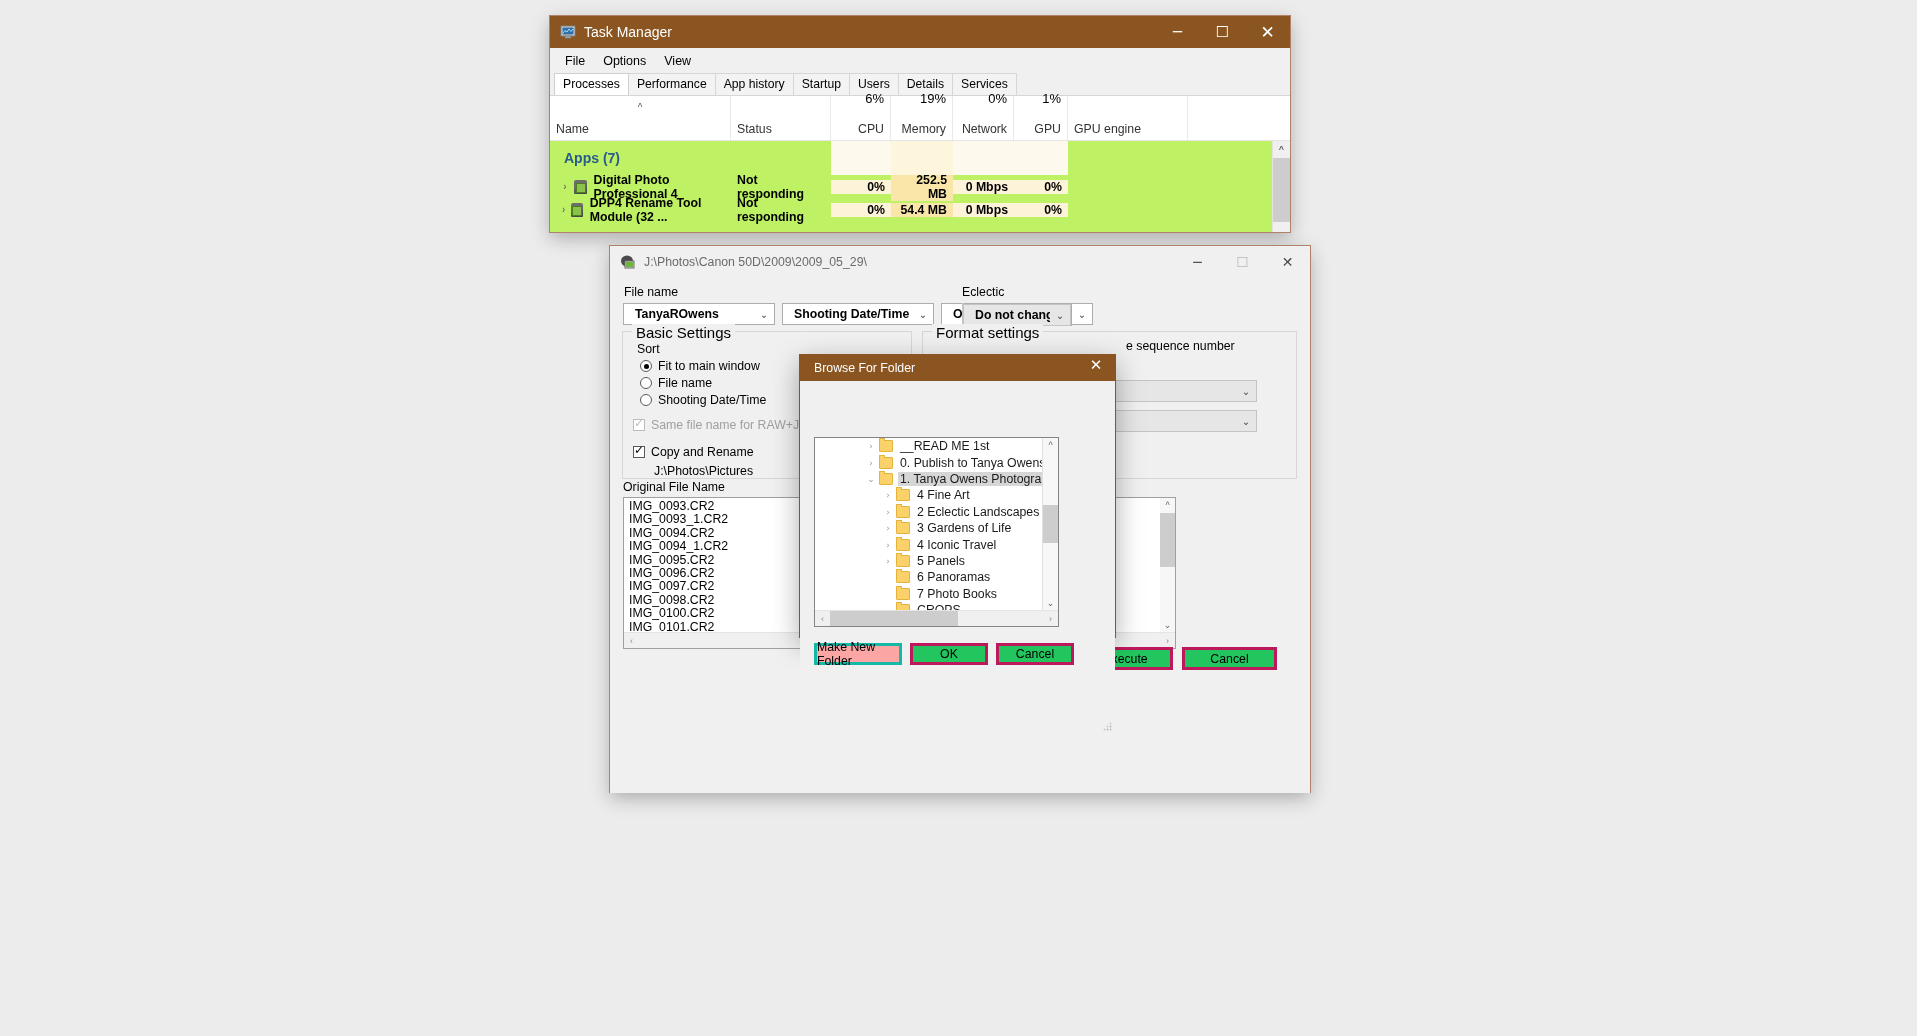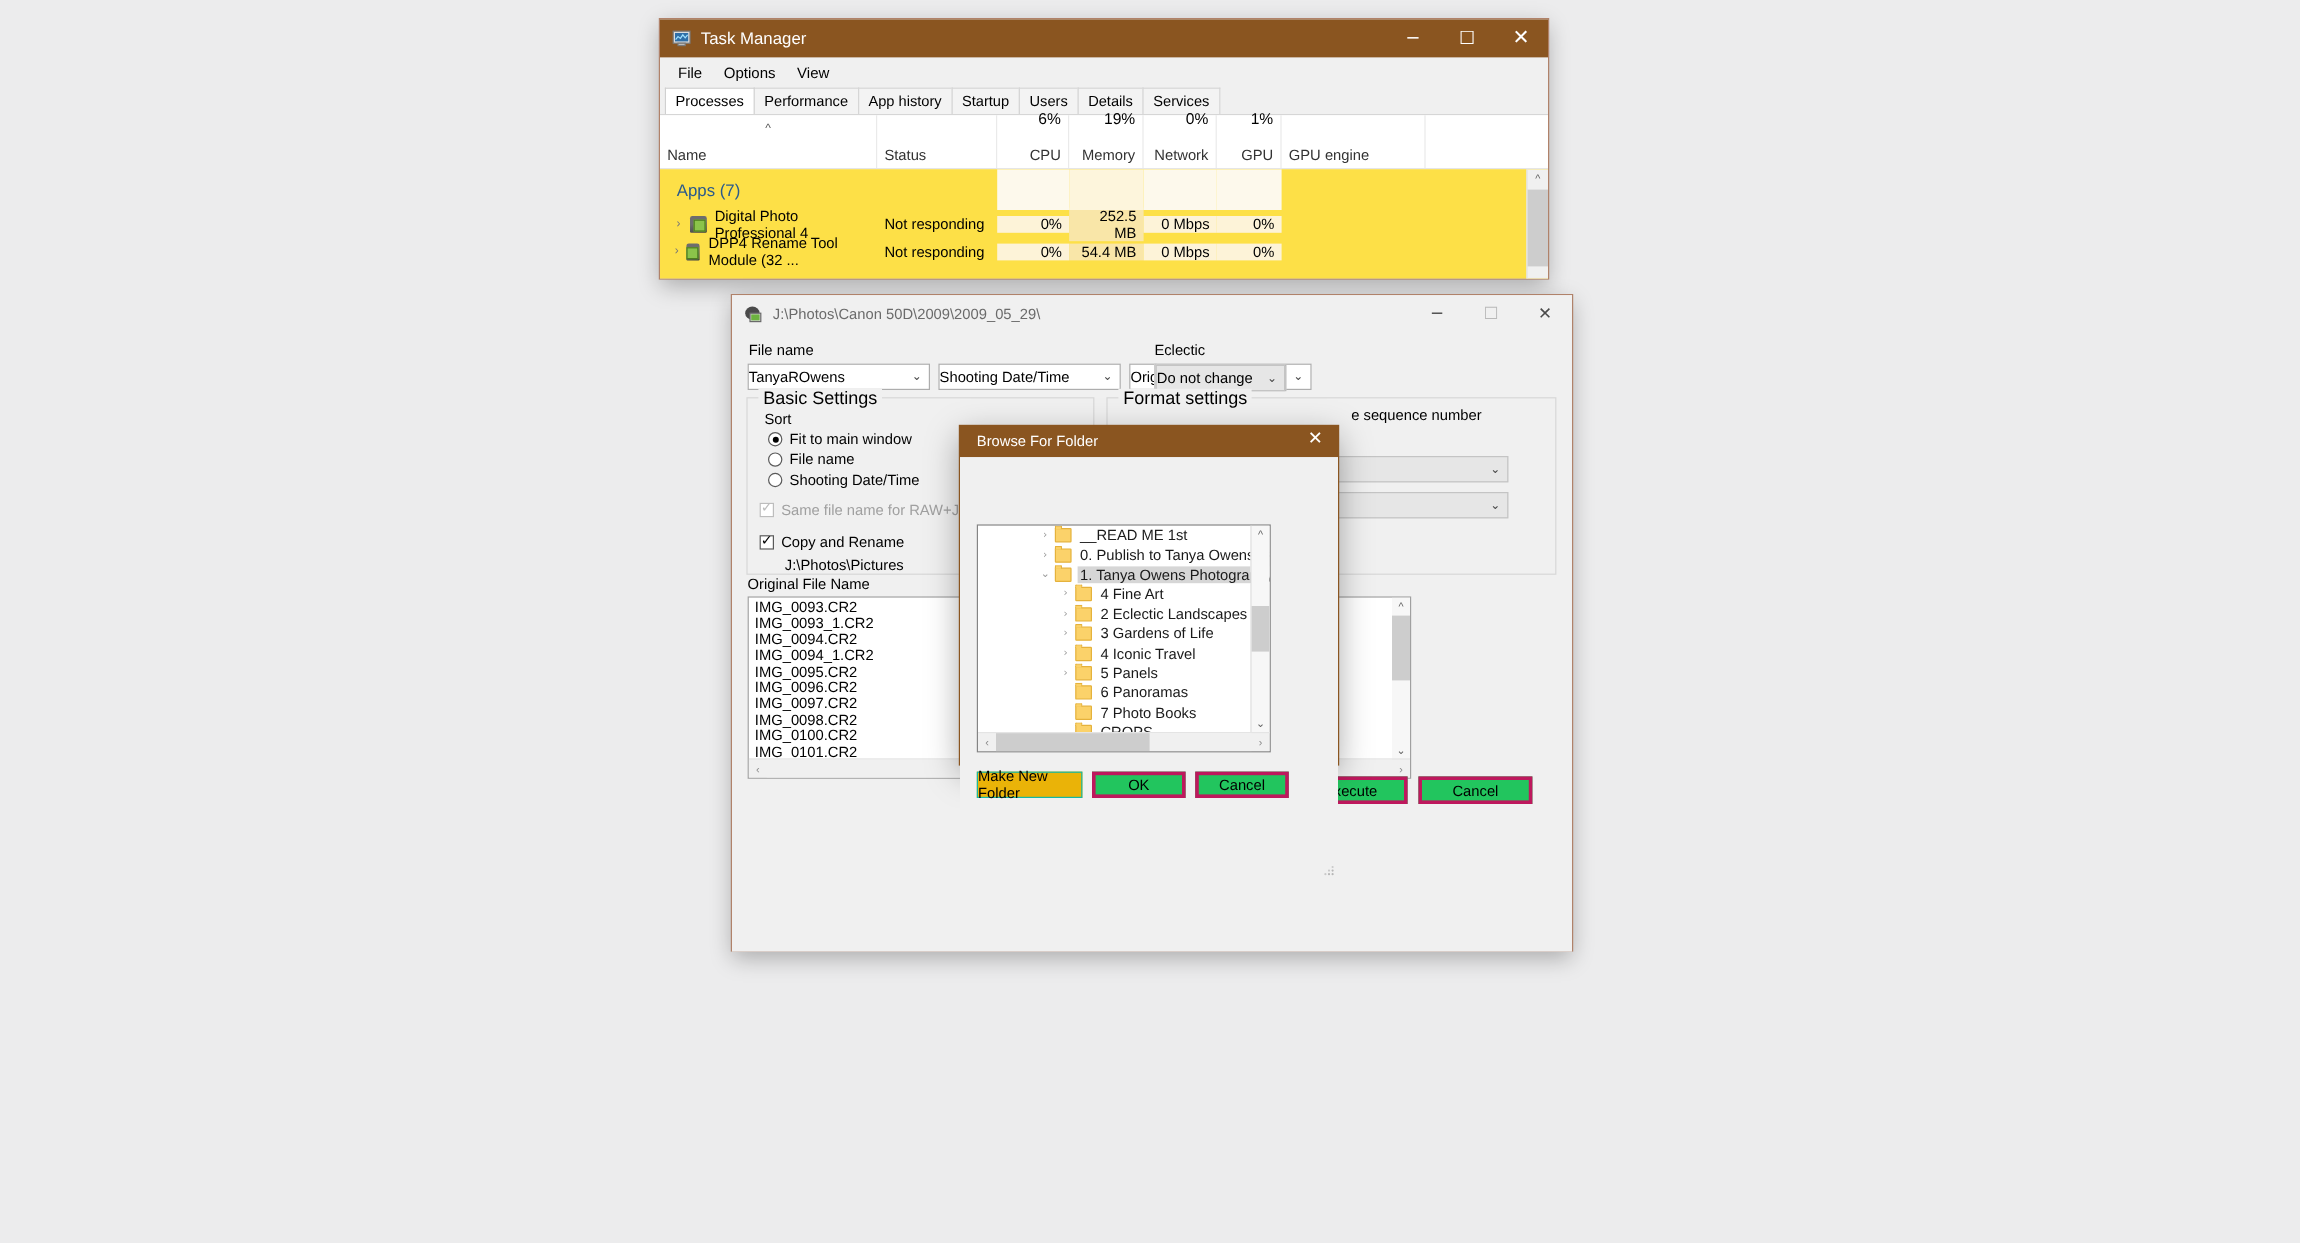--- a/index.html
+++ b/index.html
@@ -102,21 +102,21 @@
     flex-direction: column;
     justify-content: flex-end;
   }
   .tm-col .pct { text-align: right; font-size: 13px; color: #000; }
   .tm-col .lbl { padding-bottom: 4px; margin-top: 16px; }
   .tm-col.num .lbl { text-align: right; }
   .tm-col .caret {
     position: absolute; top: 6px; left: 0; right: 0;
     text-align: center; font-size: 10px; color: #555;
   }
-  .tm-body { background: #fde047; height: 92px; position: relative; overflow: hidden; }
+  .tm-body { background: #bef264; height: 92px; position: relative; overflow: hidden; font-weight: bold; }
   .tm-grouprow {
     height: 34px; display: flex; align-items: center;
     font-size: 14px; color: #2a5a8c;
     padding-left: 14px;
   }
   .tm-row { height: 23px; display: flex; align-items: center; font-size: 12.3px; color: #000; }
   .tm-row .chev { width: 22px; text-align: center; color: #777; font-size: 10px; }
   .tm-row .appicon {
     width: 16px; height: 14px; margin-right: 7px;
     background: linear-gradient(160deg,#6d6d6d 40%, #3b3b3b);
@@ -164,21 +164,21 @@
   .combo {
     position: absolute;
     height: 22px;
     background: #ffffff;
     border: 1px solid #adadad;
     box-sizing: border-box;
     display: flex;
     align-items: center;
     font-size: 12.3px;
   }
-  .combo .txt { flex: 1; padding-left: 0; white-space: nowrap; overflow: hidden; }
+  .combo .txt { flex: 1; padding-left: 11px; white-space: nowrap; overflow: hidden; font-weight: bold; }
   .combo .arr { width: 20px; text-align: center; color: #4a4a4a; font-size: 10px; font-family: "DejaVu Sans", sans-serif; }
   .combo.grey { background: #e6e6e6; border-color: #c4c4c4; }
 
   .groupbox {
     position: absolute;
     border: 1px solid #d7d7d7;
     box-sizing: border-box;
   }
   .groupbox > .gb-title {
     position: absolute; top: -8px; left: 9px;
@@ -272,22 +272,22 @@
   }
   .tnode .fld:before {
     content:""; position:absolute; left: -1px; top: -3px; width: 6px; height: 3px;
     background: #fbd26a; border: 1px solid #e5b23c; border-bottom: none;
     border-radius: 1px 1px 0 0; box-sizing: border-box;
   }
   .tnode.sel .lbl { background: #d6d6d6; }
   .tnode .lbl { padding: 0 2px; }
 
   .btn.primary {
-    background: #eab308;
-    border: 1px solid #14b8a6;
+    background: #fca5a5;
+    border: 3px solid #14b8a6;
   }
 </style>
 </head>
 <body>
 
 <div class="window" id="taskmanager">
 
   <div class="titlebar">
     <span class="t-icon">
       <svg width="16" height="16" viewBox="0 0 16 16">

